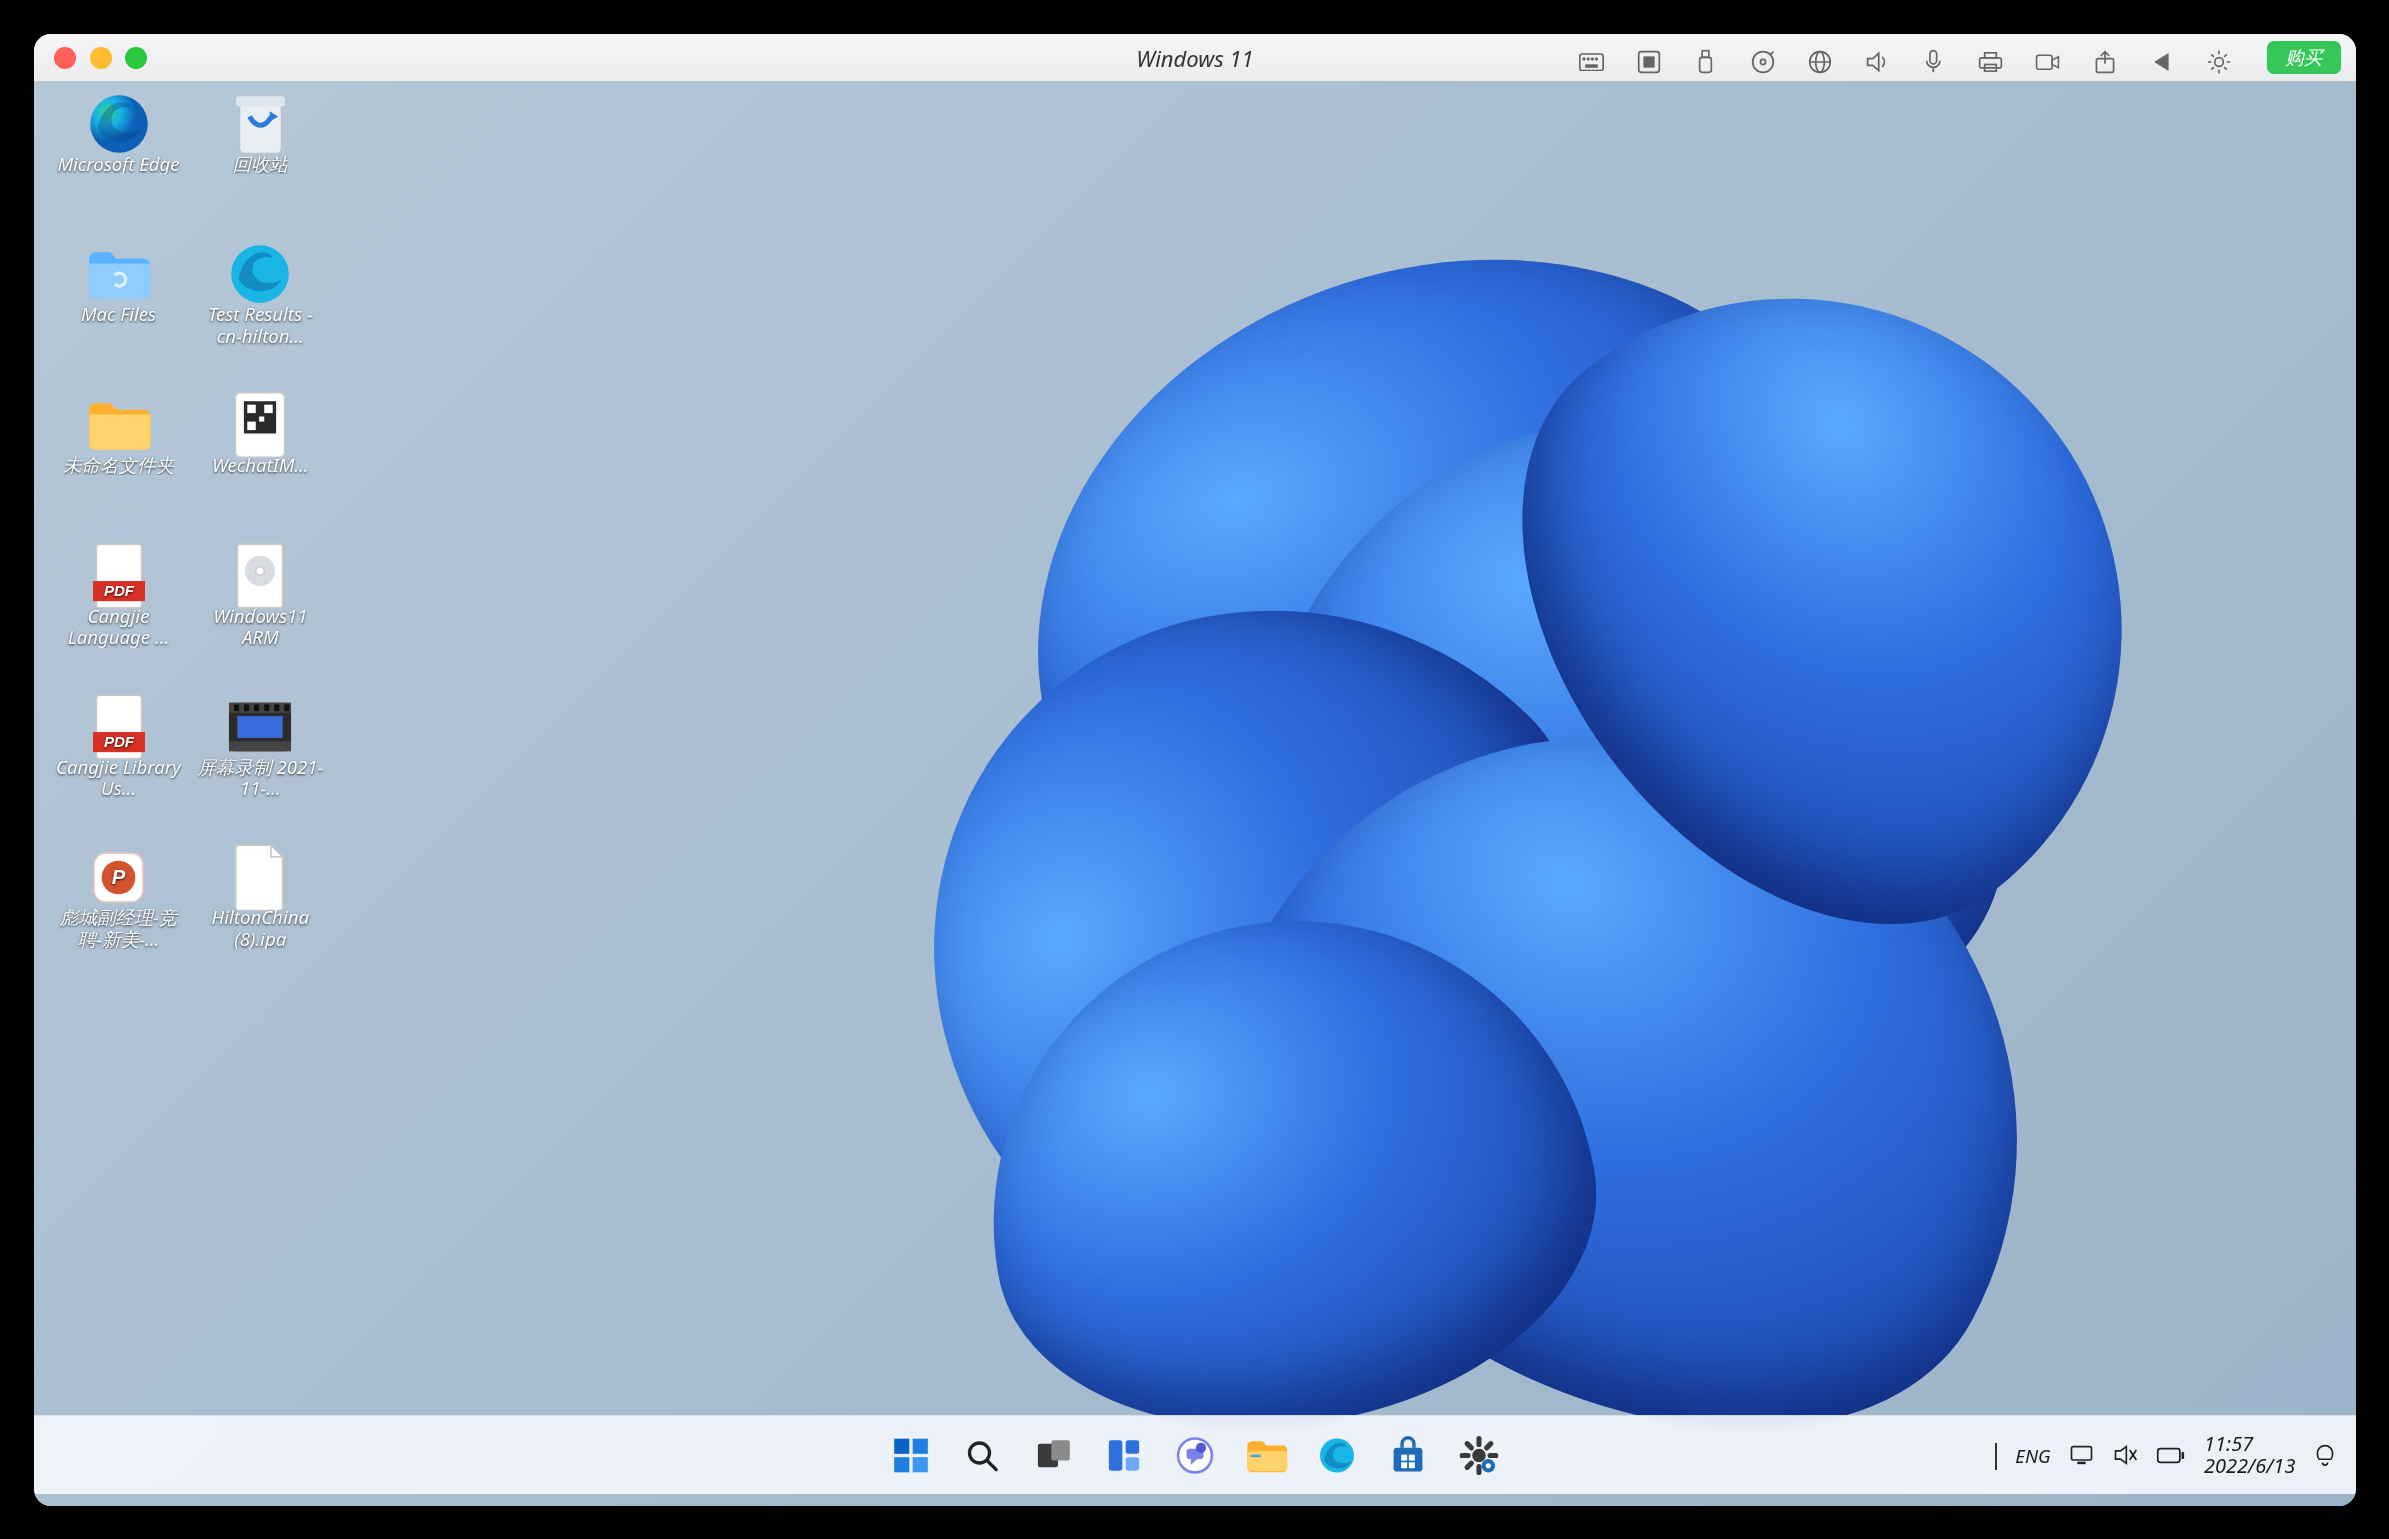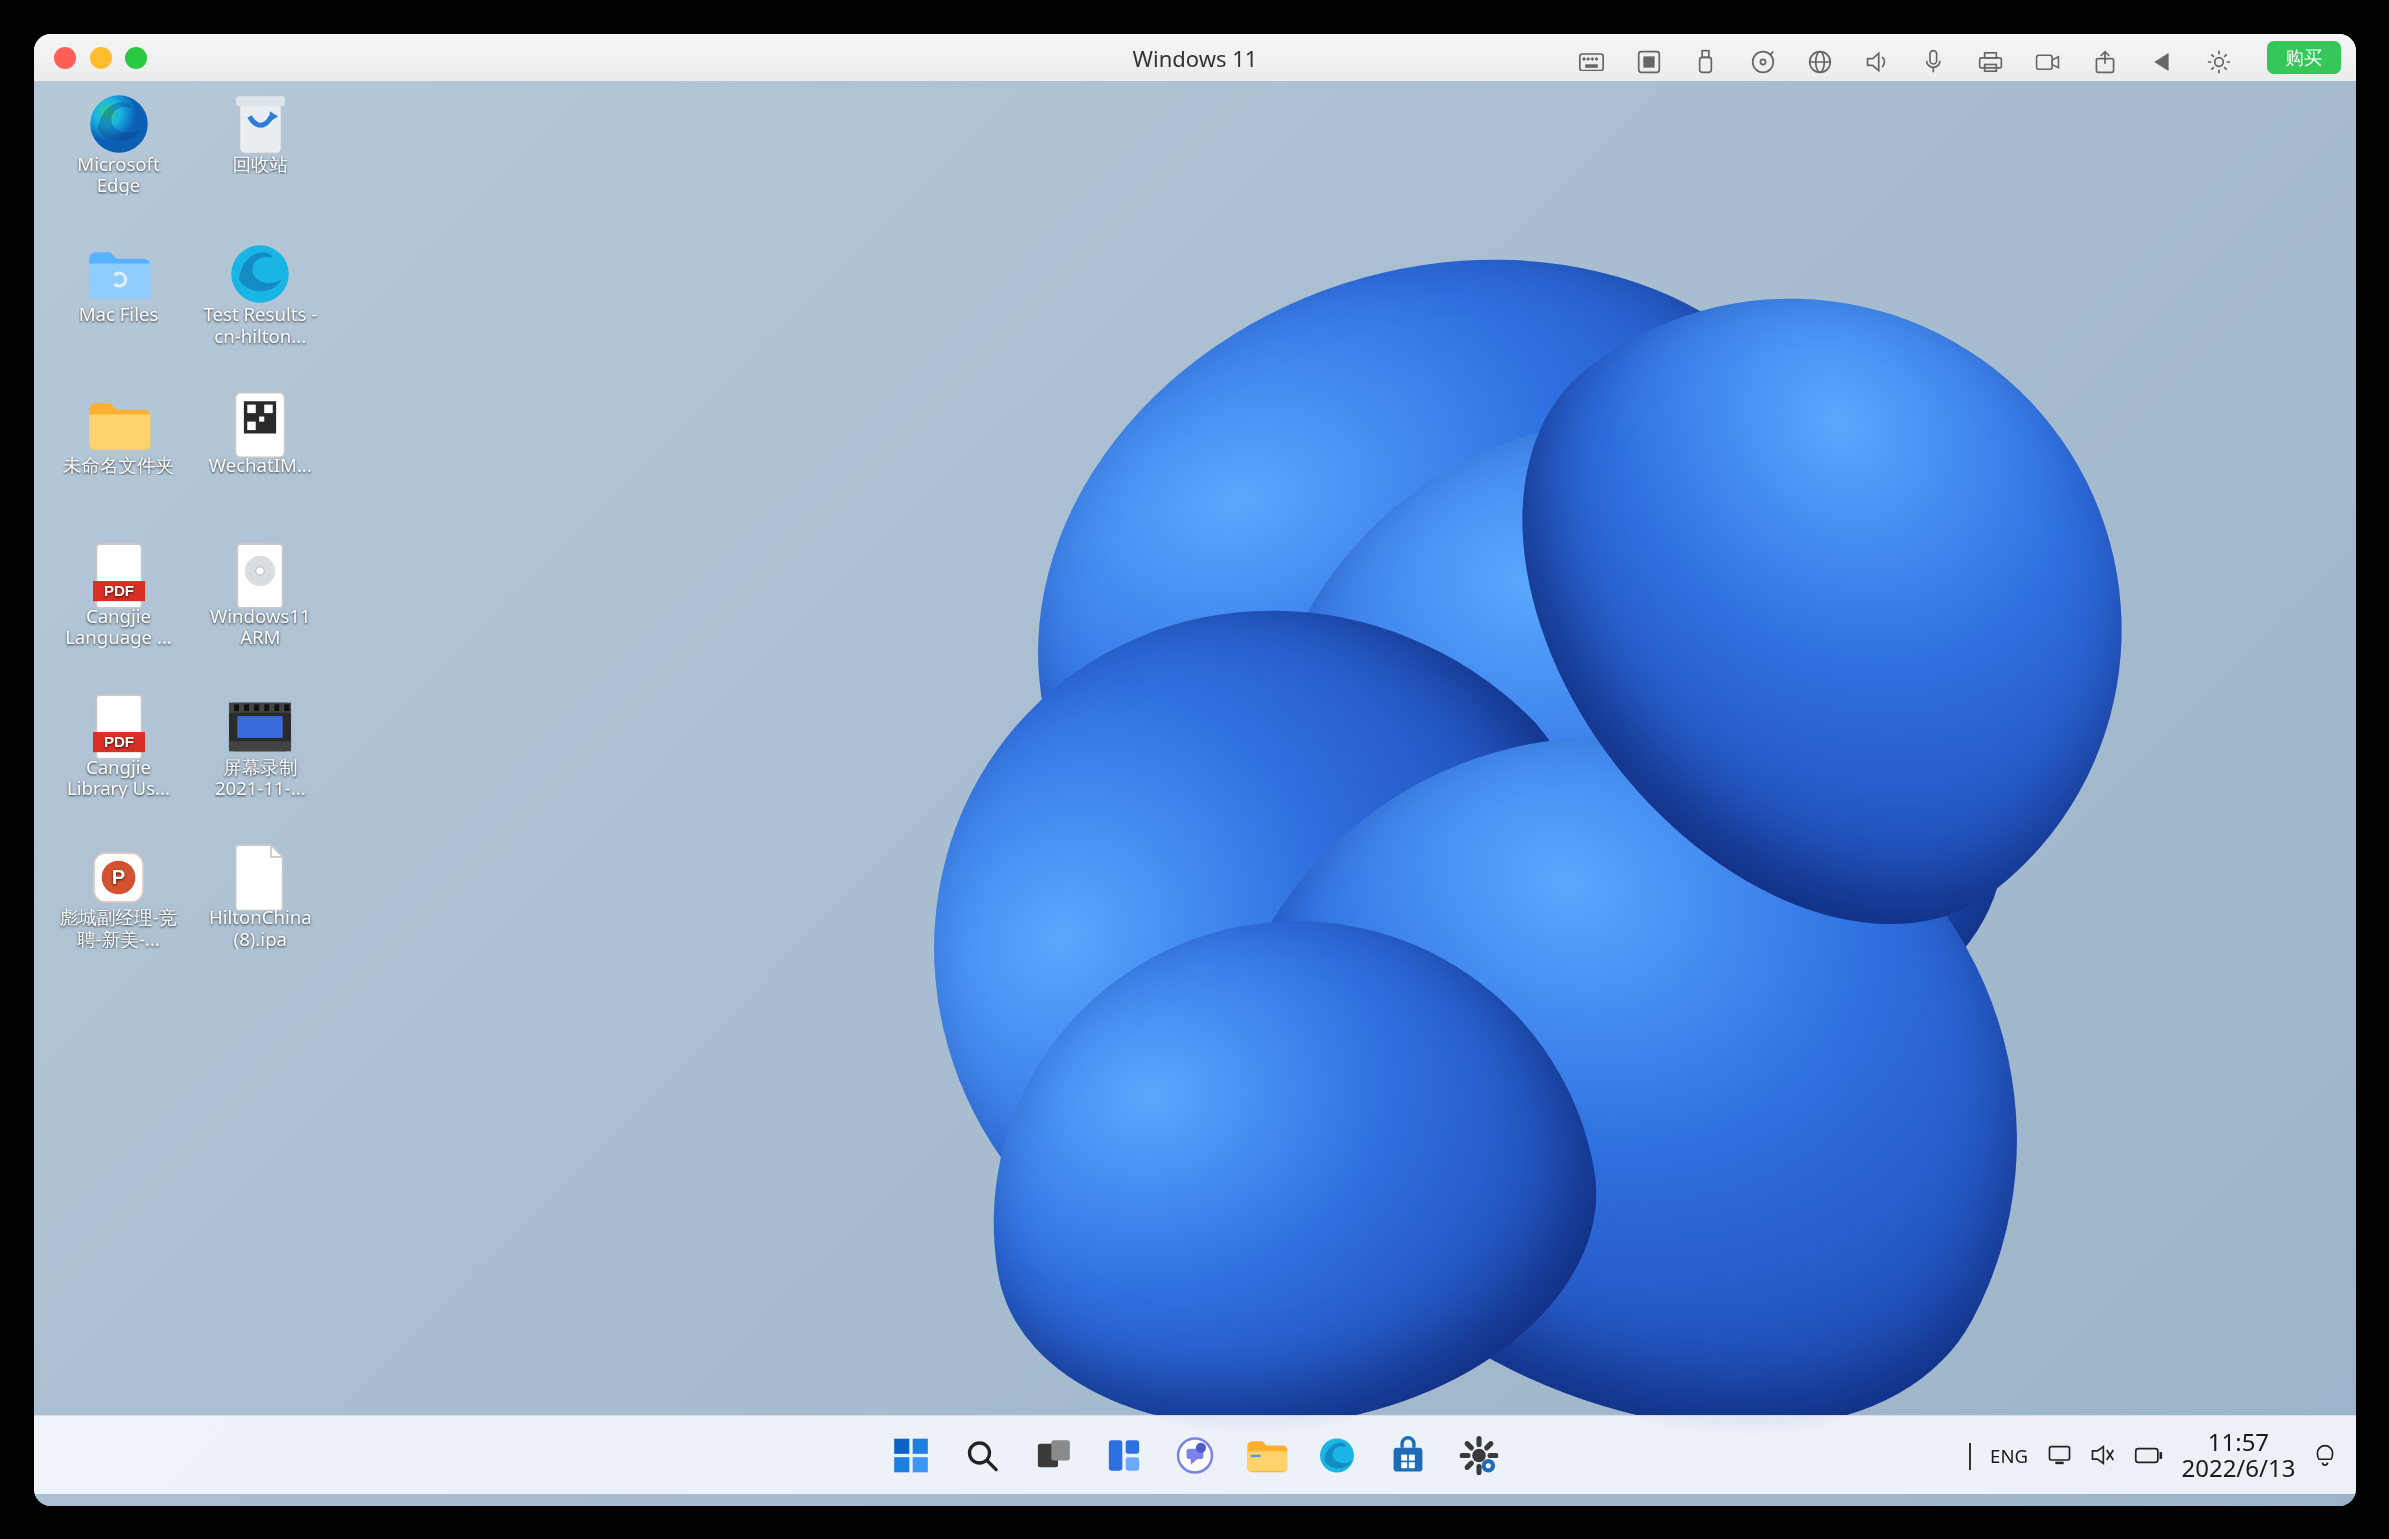--- a/index.html
+++ b/index.html
@@ -30,29 +30,29 @@
   
   .desktop-icons{position:absolute;left:17px;top:13.5px;display:grid;grid-template-columns:135px 135px;gap:6.8px 6.8px}
   .di{width:135px;height:144px;display:flex;flex-direction:column;align-items:center;justify-content:flex-start;text-align:center;color:#fff;font-size:18.6px;line-height:1.15;text-shadow:0 0.8px 2.5px rgba(0,0,0,.8);cursor:default}
   .di .ic{width:66px;height:48px;margin-top:5px;margin-bottom:5px;display:flex;align-items:center;justify-content:center}
   .di .lbl{max-width:127px;overflow:hidden;display:-webkit-box;-webkit-line-clamp:2;-webkit-box-orient:vertical}
   
   .taskbar{position:absolute;left:0;right:0;bottom:12px;height:78px;background:rgba(243,246,252,.92);backdrop-filter:blur(5px);border-top:0.8px solid rgba(0,0,0,.08);display:flex;align-items:center}
   .tb-center{position:absolute;left:50%;transform:translateX(-50%);display:flex;gap:10px}
   .tb-item{width:61px;height:61px;border-radius:8.4px;display:flex;align-items:center;justify-content:center}
   .tray{margin-left:auto;margin-right:20px;display:flex;align-items:center;gap:18.6px;color:#1b1b1b;font-size:18.6px}
-  .tray .clock{display:flex;flex-direction:column;align-items:center;line-height:1.1;font-size:24px}
+  .tray .clock{display:flex;flex-direction:column;align-items:flex-start;line-height:1.1;font-size:20px}
   .tray svg,.tb-center svg{display:block}
   .lang{font-size:18.6px}
   .chev{width:17px;height:17px;border-right:2.5px solid #333;border-bottom:2.5px solid #333;transform:rotate(-135deg)}
 </style>
 </head>
 <body>
 
-<div class="stage" id="stage" style="transform: scale(1);">
+<div class="stage" id="stage" style="transform: scale(1); font-style: italic;">
   <div class="vm-window">
 
     <div class="titlebar">
       <div class="traffic">
         <div class="dot red"></div>
         <div class="dot yellow"></div>
         <div class="dot green"></div>
       </div>
       <div class="title">Windows 11</div>
       <div class="tb-right">

